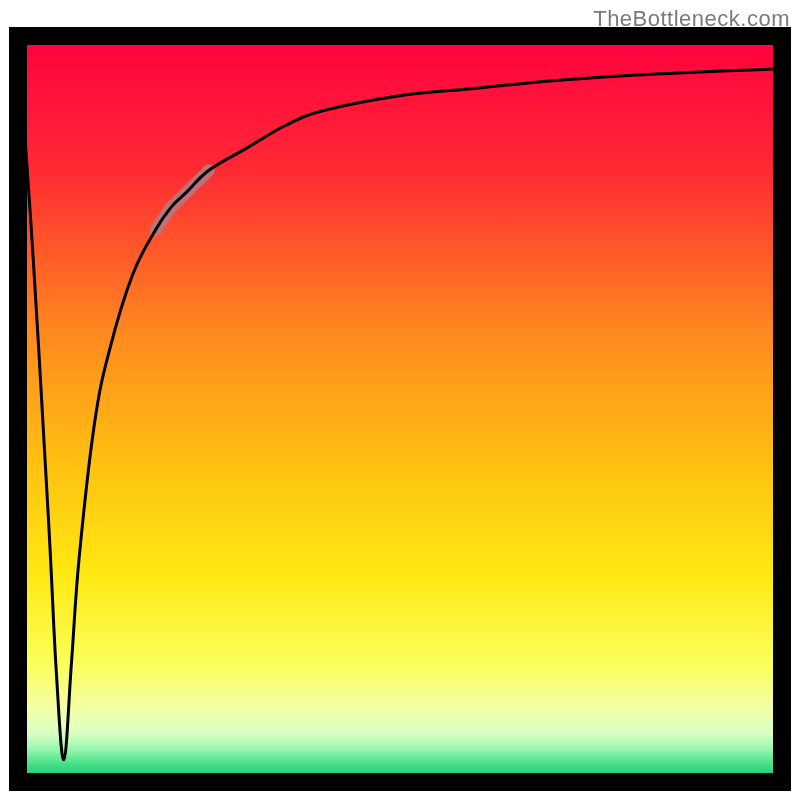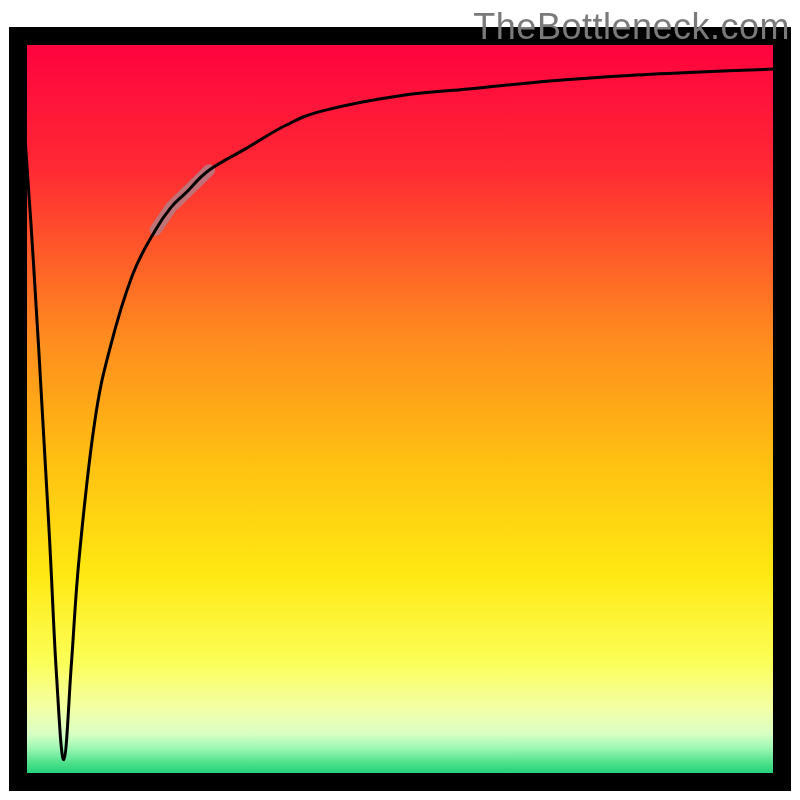--- a/index.html
+++ b/index.html
@@ -13,21 +13,21 @@
   }
   .stage {
     position: relative;
     width: 800px;
     height: 800px;
   }
   .watermark {
     position: absolute;
     top: 6px;
     right: 10px;
-    font-size: 36px;
+    font-size: 22px;
     color: #7a7a7a;
     font-weight: 500;
     letter-spacing: 0.5px;
   }
   svg {
     display: block;
   }
 </style>
 </head>
 <body>

